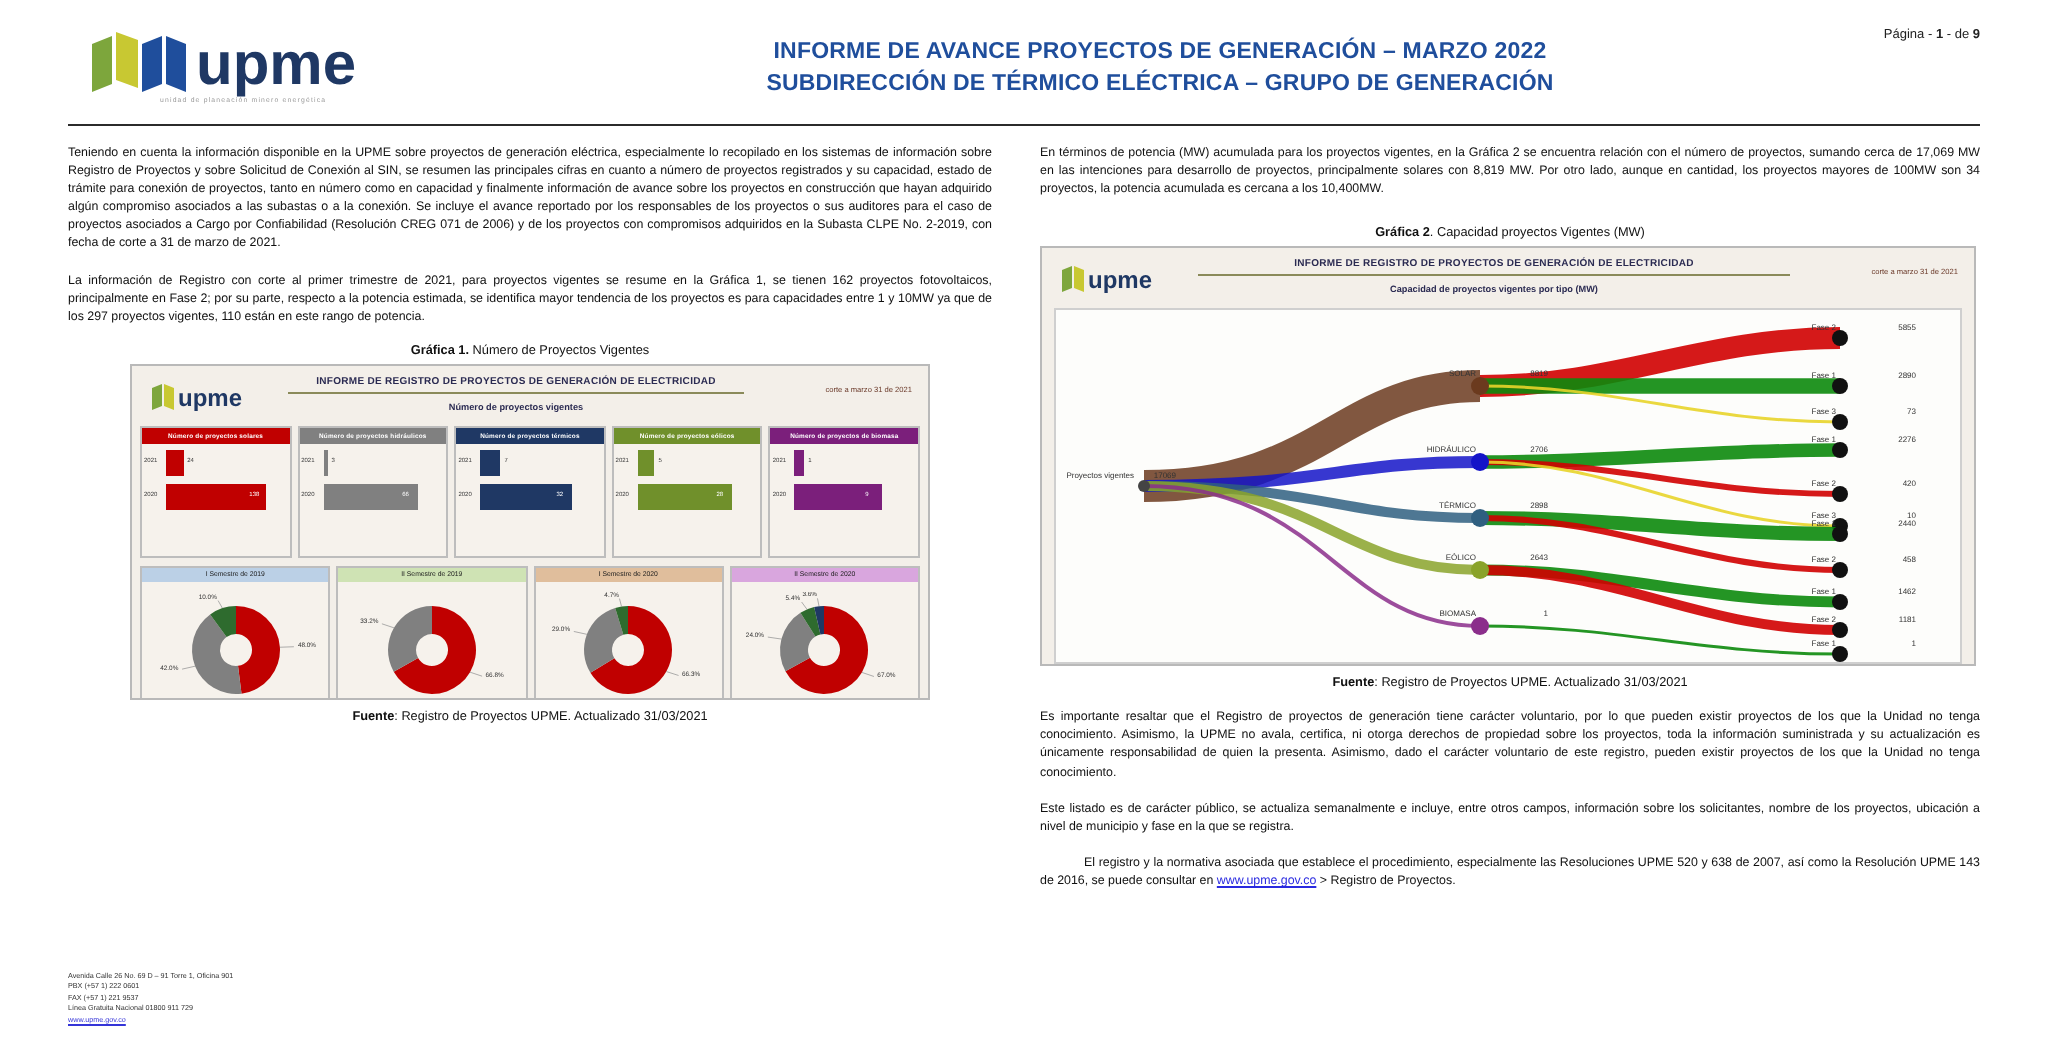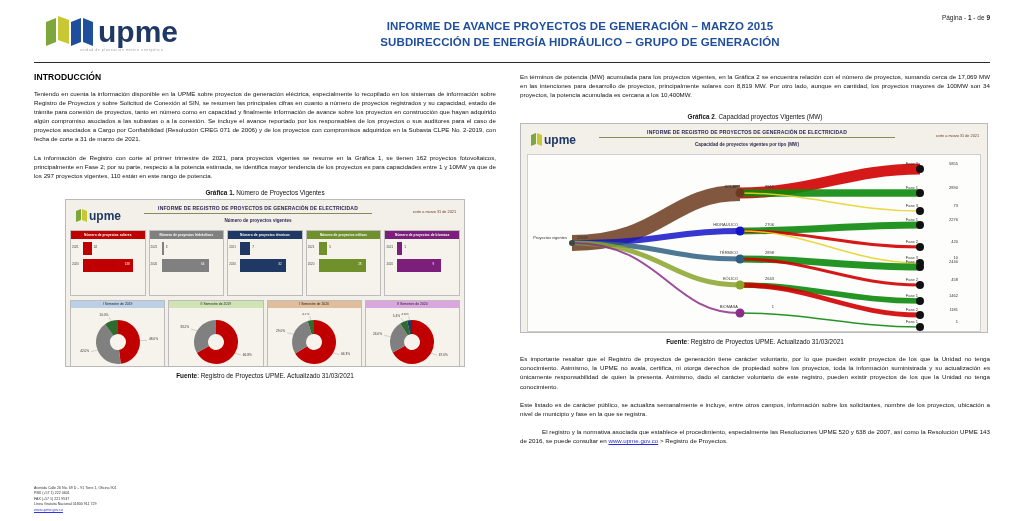--- a/index.html
+++ b/index.html
@@ -135,31 +135,30 @@
         <polygon points="6,10 16,6 16,30 6,34" fill="#7DA63C"></polygon>
         <polygon points="18,4 29,8 29,32 18,28" fill="#C8C832"></polygon>
         <polygon points="31,10 41,6 41,30 31,34" fill="#1F4E9C"></polygon>
         <polygon points="43,6 53,10 53,34 43,30" fill="#1F4E9C"></polygon>
         <text x="58" y="30" font-family="Liberation Sans, sans-serif" font-size="30" font-weight="bold" fill="#1F3864">upme</text>
         <text x="40" y="39" font-family="Liberation Sans, sans-serif" font-size="3.4" fill="#9a9a9a" letter-spacing="0.6">unidad de planeación minero energética</text>
       </svg>
     </div>
 
     <div class="header-titles">
-      <div>INFORME DE AVANCE PROYECTOS DE GENERACIÓN – MARZO 2015</div>
-      <div>SUBDIRECCIÓN DE ENERGÍA HIDRÁULICO – GRUPO DE GENERACIÓN</div>
+      <div>INFORME DE AVANCE PROYECTOS DE GENERACIÓN – MARZO 2022</div>
+      <div>SUBDIRECCIÓN DE TÉRMICO ELÉCTRICA – GRUPO DE GENERACIÓN</div>
     </div>
 
     <div class="page-num"><span class="lbl">Página - </span><span>1</span><span class="lbl"> - de </span><span>9</span></div>
   </div>
   <div class="hr-head"></div>
 
   <div class="col col-left">
 
-    <h2 class="section">INTRODUCCIÓN</h2>
     <p class="body">Teniendo en cuenta la información disponible en la UPME sobre proyectos de generación eléctrica, especialmente lo recopilado en los sistemas de información sobre Registro de Proyectos y sobre Solicitud de Conexión al SIN, se resumen las principales cifras en cuanto a número de proyectos registrados y su capacidad, estado de trámite para conexión de proyectos, tanto en número como en capacidad y finalmente información de avance sobre los proyectos en construcción que hayan adquirido algún compromiso asociados a las subastas o a la conexión. Se incluye el avance reportado por los responsables de los proyectos o sus auditores para el caso de proyectos asociados a Cargo por Confiabilidad (Resolución CREG 071 de 2006) y de los proyectos con compromisos adquiridos en la Subasta CLPE No. 2-2019, con fecha de corte a 31 de marzo de 2021.</p>
 
     <p class="body">La información de Registro con corte al primer trimestre de 2021, para proyectos vigentes se resume en la Gráfica 1, se tienen 162 proyectos fotovoltaicos, principalmente en Fase 2; por su parte, respecto a la potencia estimada, se identifica mayor tendencia de los proyectos es para capacidades entre 1 y 10MW ya que de los 297 proyectos vigentes, 110 están en este rango de potencia.</p>
 
     <div class="fig-caption"><b>Gráfica 1.</b><span> Número de Proyectos Vigentes</span></div>
 
     <div class="dash" id="grafica1">
       <div class="dash-head">
         <div class="dash-logo">
           <svg width="52" height="16" viewBox="0 0 52 16">

